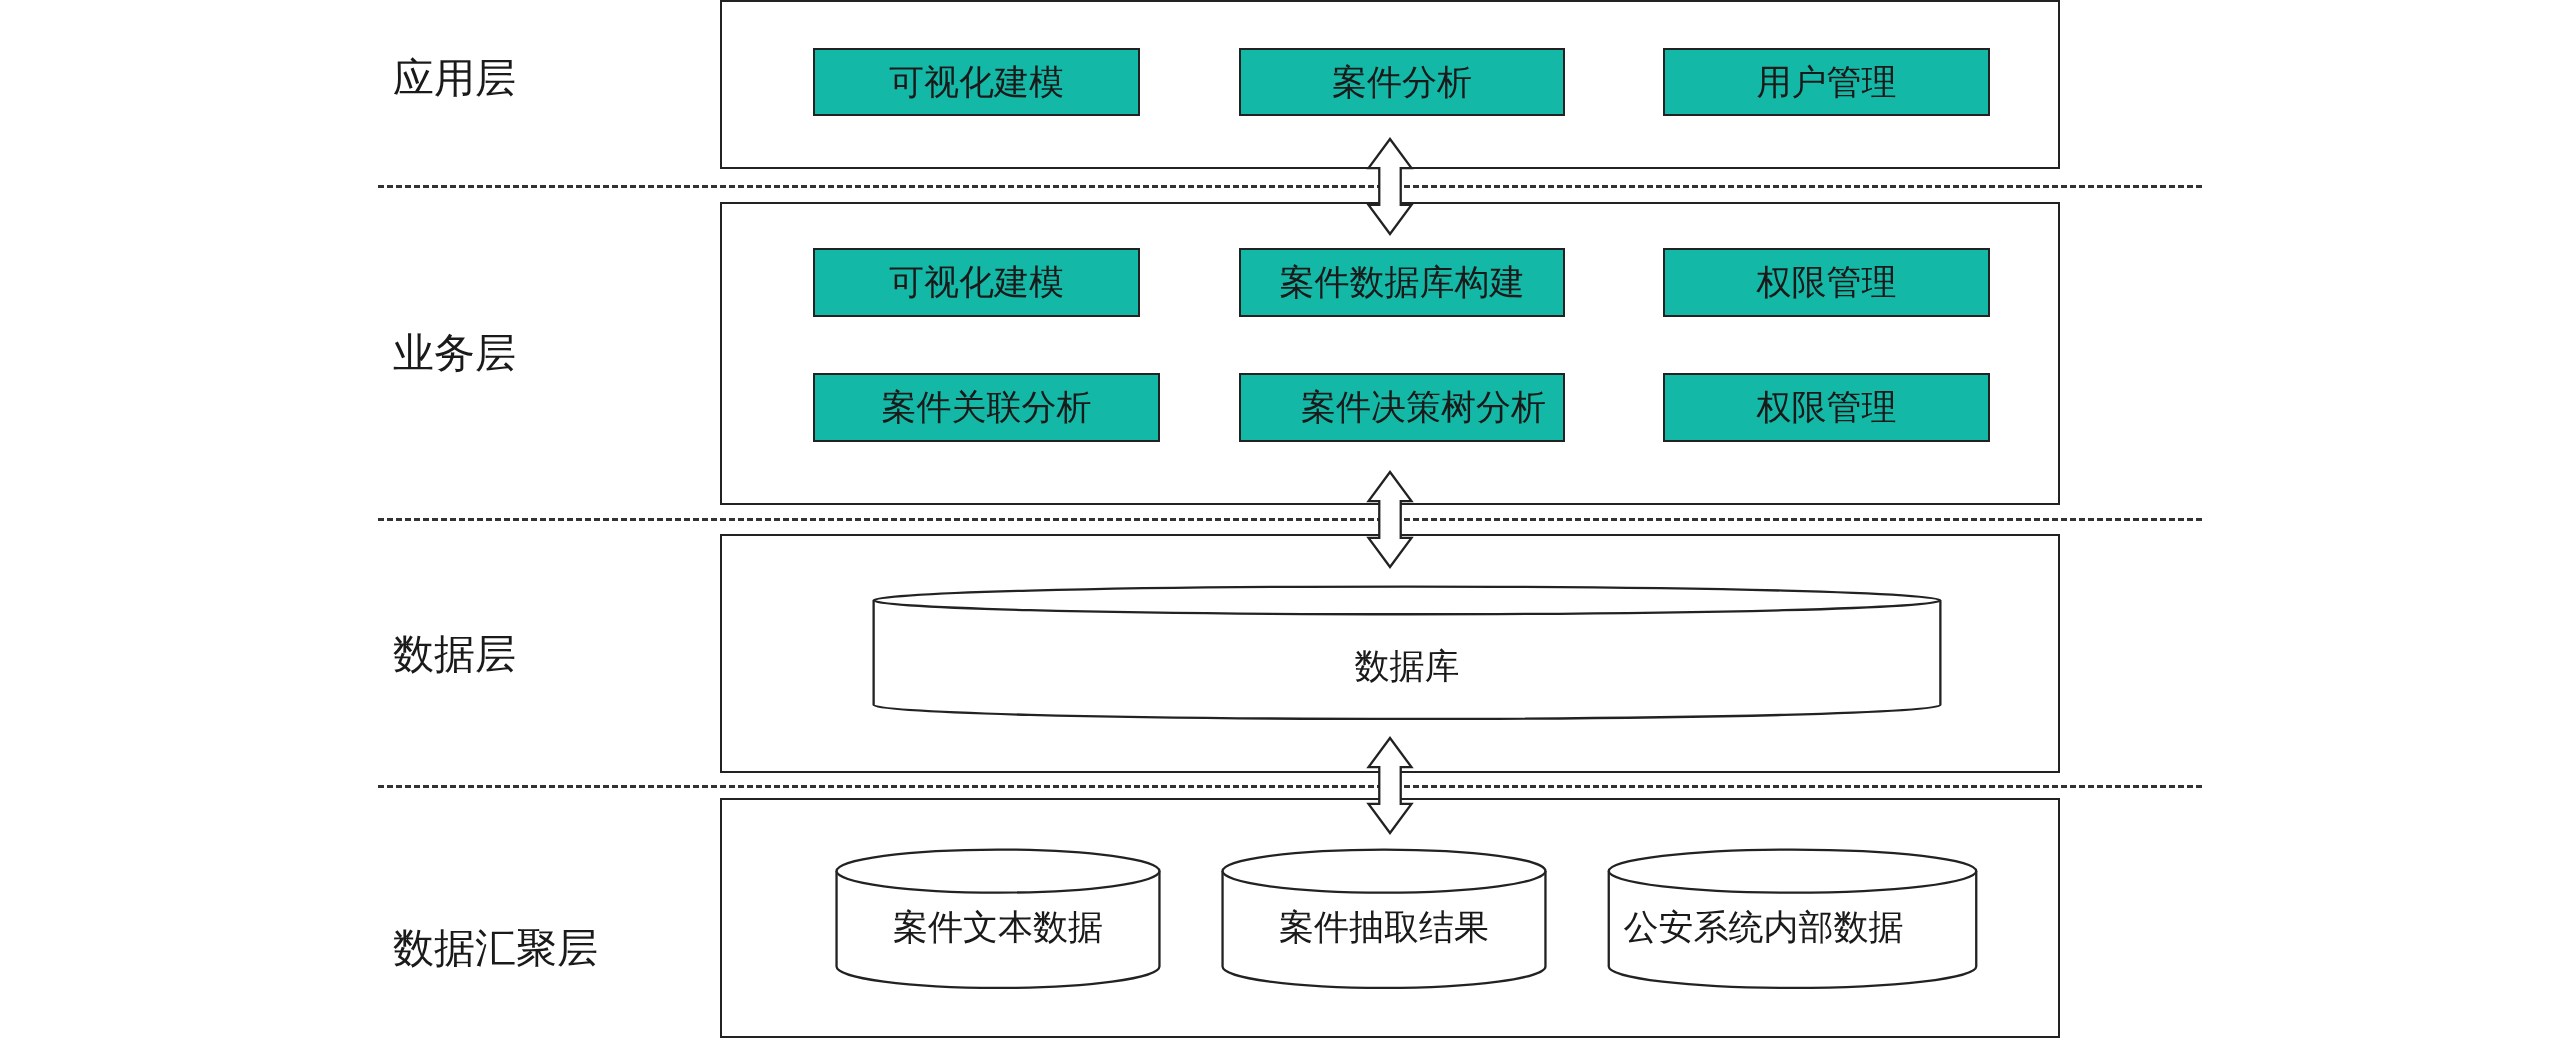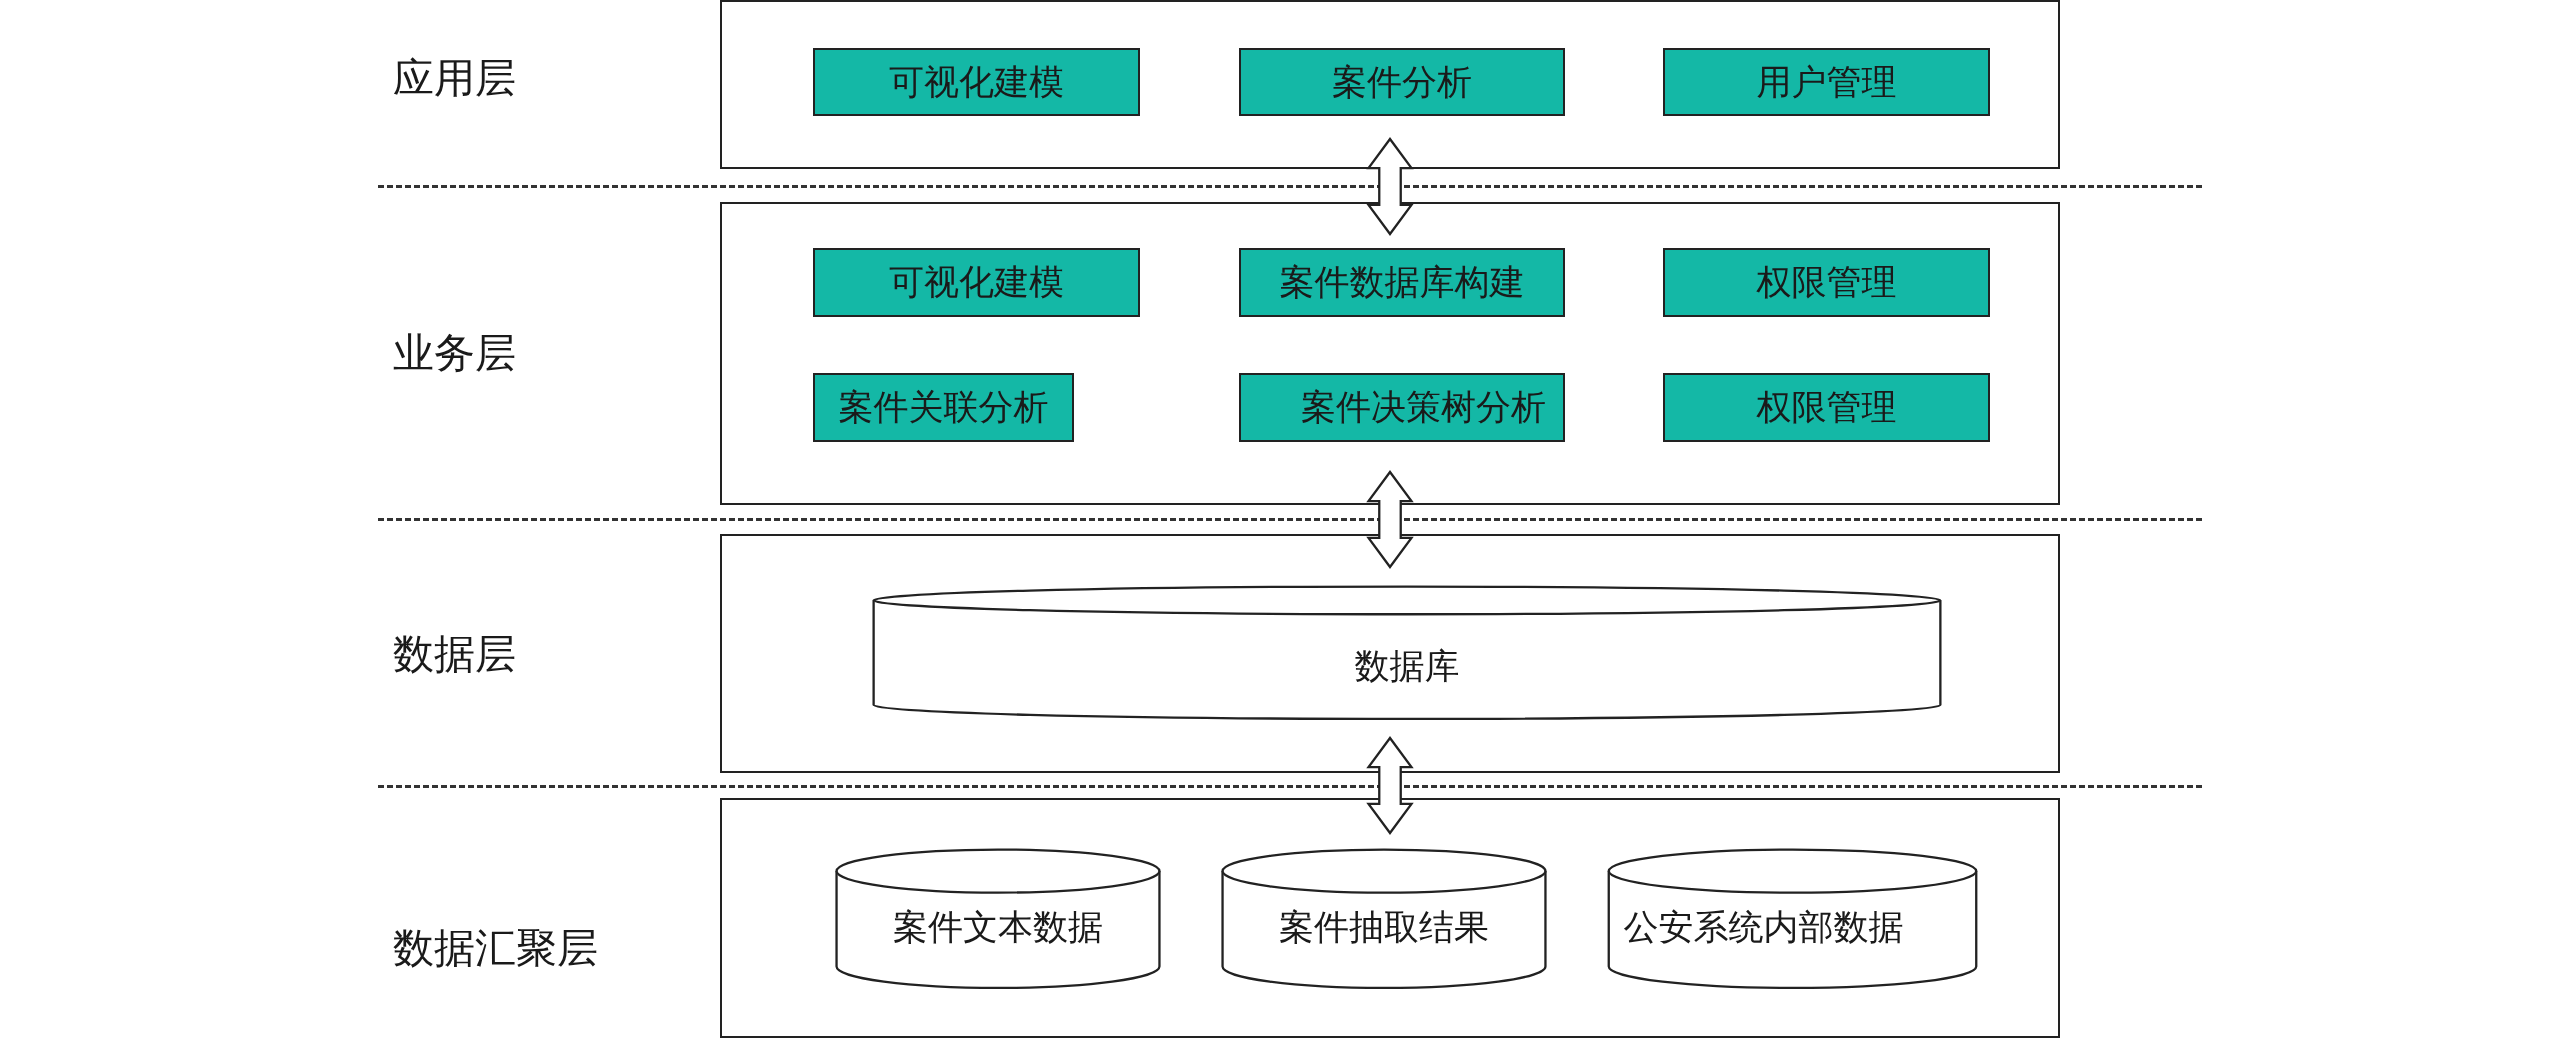--- a/index.html
+++ b/index.html
@@ -28,21 +28,21 @@
 <div class="dash" style="top:518px;"></div>
 <div class="dash" style="top:785px;"></div>
 
 <div class="mod" style="left:813px;top:48px;width:327px;height:68px;">可视化建模</div>
 <div class="mod" style="left:1239px;top:48px;width:326px;height:68px;">案件分析</div>
 <div class="mod" style="left:1663px;top:48px;width:327px;height:68px;">用户管理</div>
 
 <div class="mod" style="left:813px;top:248px;width:327px;height:69px;">可视化建模</div>
 <div class="mod" style="left:1239px;top:248px;width:326px;height:69px;">案件数据库构建</div>
 <div class="mod" style="left:1663px;top:248px;width:327px;height:69px;">权限管理</div>
-<div class="mod" style="left:813px;top:373px;width:261px;height:69px;">案件关联分析</div>
+<div class="mod" style="left:813px;top:373px;width:347px;height:69px;">案件关联分析</div>
 <div class="mod" style="left:1239px;top:373px;width:326px;height:69px;padding-left:43px;">案件决策树分析</div>
 <div class="mod" style="left:1663px;top:373px;width:327px;height:69px;">权限管理</div>
 
 <svg class="shape" style="left:872px;top:585px;" width="1070" height="137" viewBox="0 0 1390 178">
   <path d="M2,20 L2,156 A693,18 0 0 0 1388,156 L1388,20" fill="#fff" stroke="#222" stroke-width="3"></path>
   <ellipse cx="695" cy="20" rx="693" ry="18" fill="#fff" stroke="#222" stroke-width="3"></ellipse>
 </svg>
 <div class="cyl-text" style="left:872px;top:616px;width:1070px;height:100px;">数据库</div>
 
 <svg class="shape" style="left:835px;top:848px;" width="326" height="143" viewBox="0 0 424 186">

